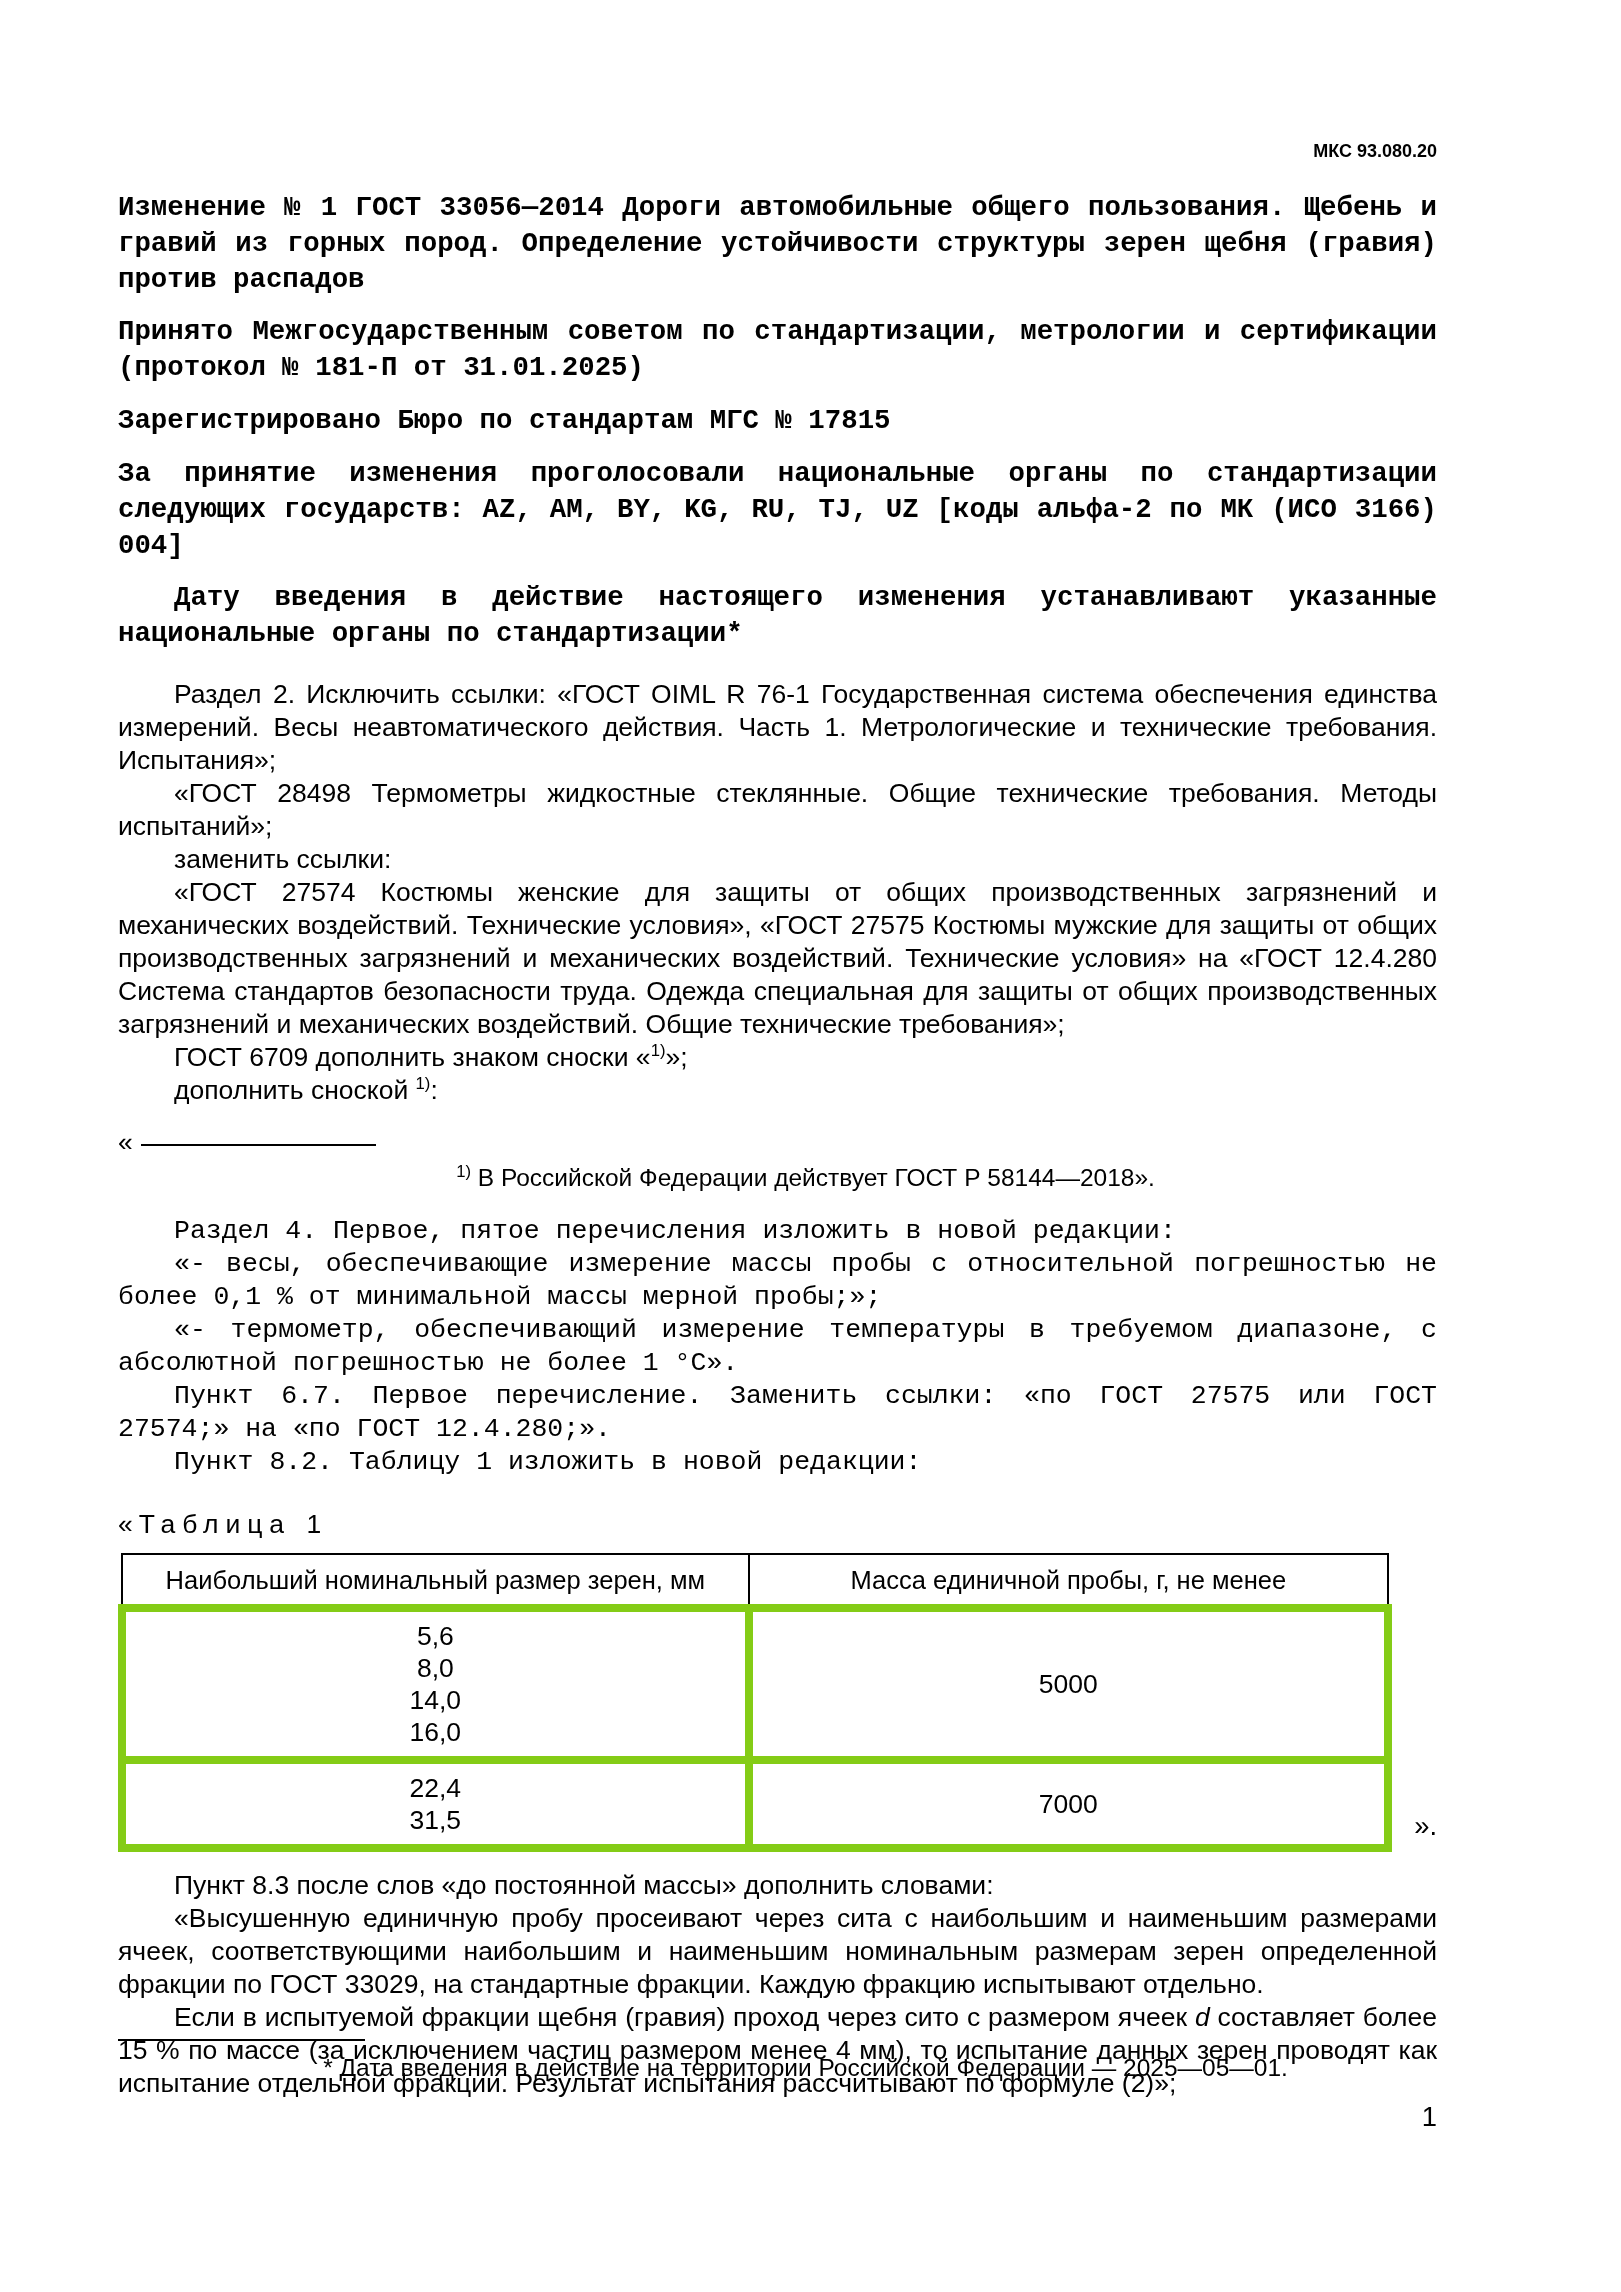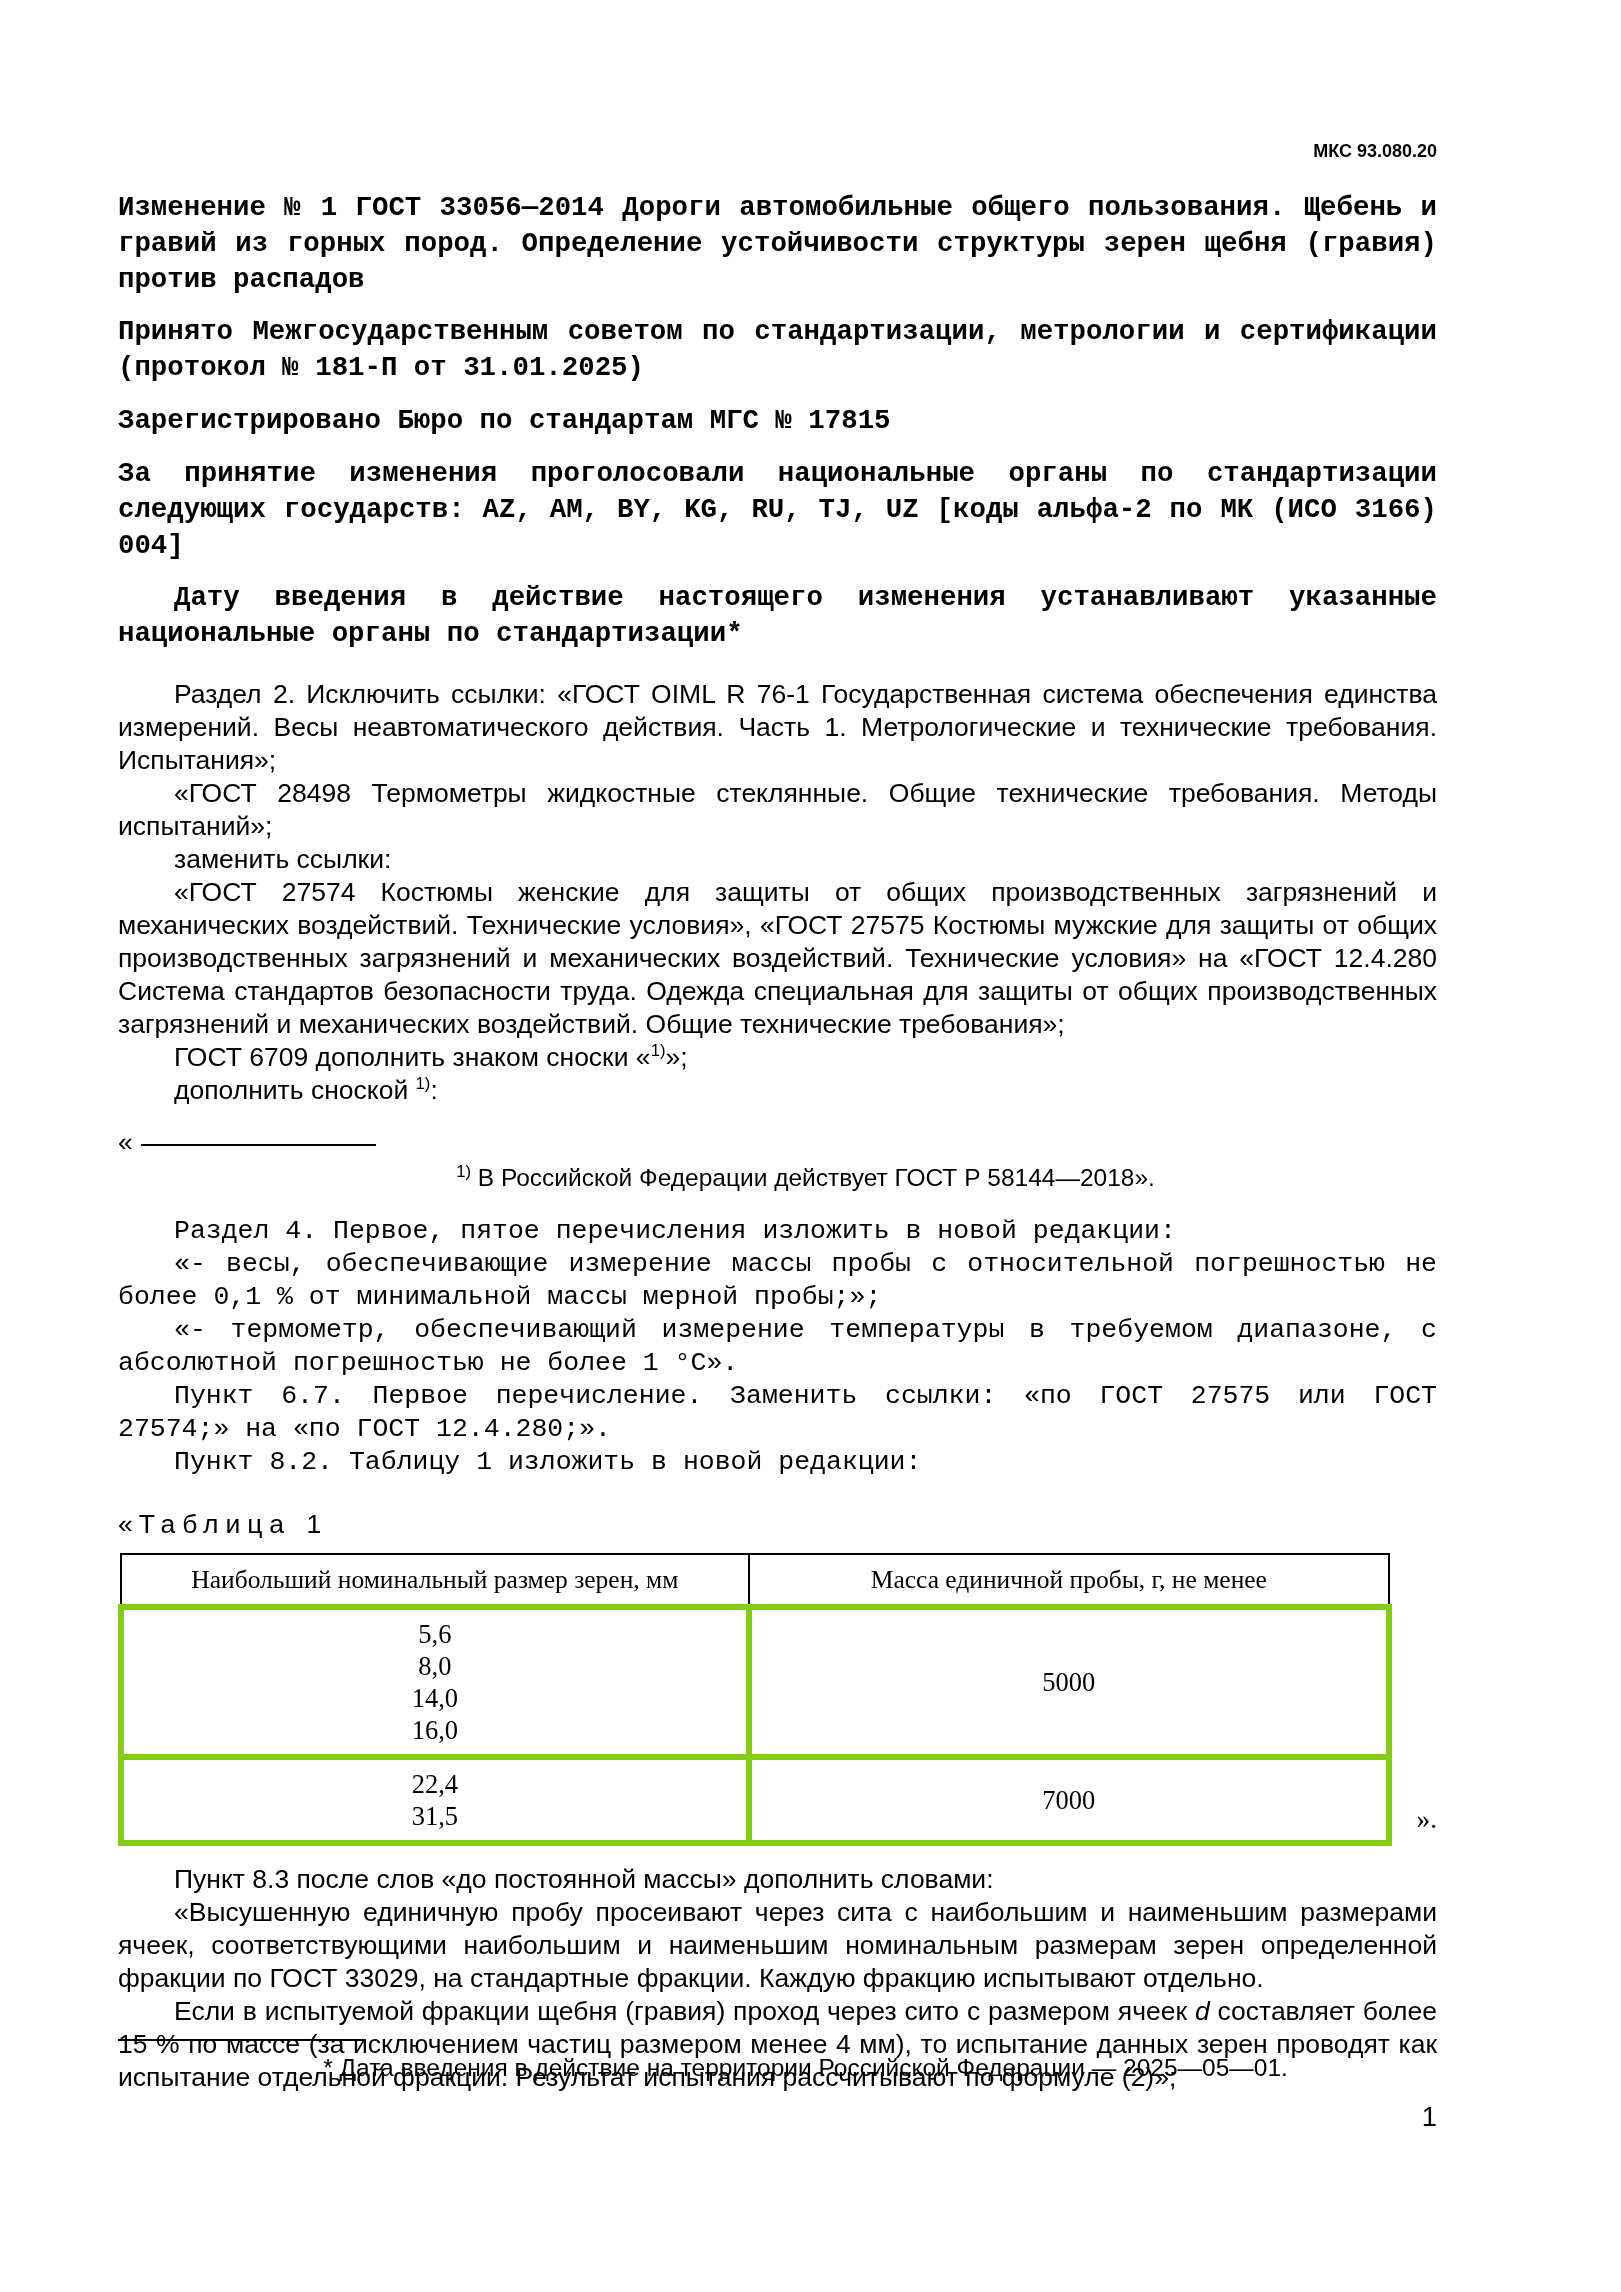--- a/index.html
+++ b/index.html
@@ -53,40 +53,40 @@
     text-indent: 56px;
     margin-top: 3.9px;
   }
 
   .sec-block { margin-top: 21.6px; font-family: Liberation Mono, monospace; }
 
   .tbl-caption { margin-top: 29px; font-size: 26.5px; }
   .tbl-caption .word { letter-spacing: 6.9px; margin-left: 5.9px; }
   .tbl-caption .num { margin-left: 15.7px; }
 
-  .table-wrap { position: relative; margin-top: 11.8px; padding-right: 45px; font-family: Liberation Serif, serif; }
+  .table-wrap { position: relative; margin-top: 11.8px; padding-right: 45px; }
   table.gost {
     width: 100%;
     border-collapse: collapse;
     border: 2.9px solid #000;
     font-size: 26.5px;
     line-height: 32px;
   }
   table.gost col.c1 { width: 49.5%; }
   table.gost th {
     border: 2px solid #000;
     border-bottom: 5.9px double #000;
     font-weight: 400;
     font-size: 25.5px;
     padding: 8.8px 9.8px;
     text-align: center;
     vertical-align: middle;
   }
   table.gost td {
-    border: 6px solid #84cc16;
+    border: 8px solid #84cc16;
     text-align: center;
     vertical-align: middle;
     padding: 7.8px 9.8px;
   }
   .close-quote { position: absolute; right: 0; bottom: 9.8px; font-size: 27.4px; }
 
   .footer { position: absolute; left: 118px; right: 184px; top: 2039px; }
   .foot-rule { width: 247px; border-top: 2px solid #000; margin-bottom: 11.8px; }
   .foot-text { font-size: 24.5px; line-height: 30px; text-indent: 56px; }
   .page-num { text-align: right; margin-top: 17.6px; font-size: 27.4px; }

